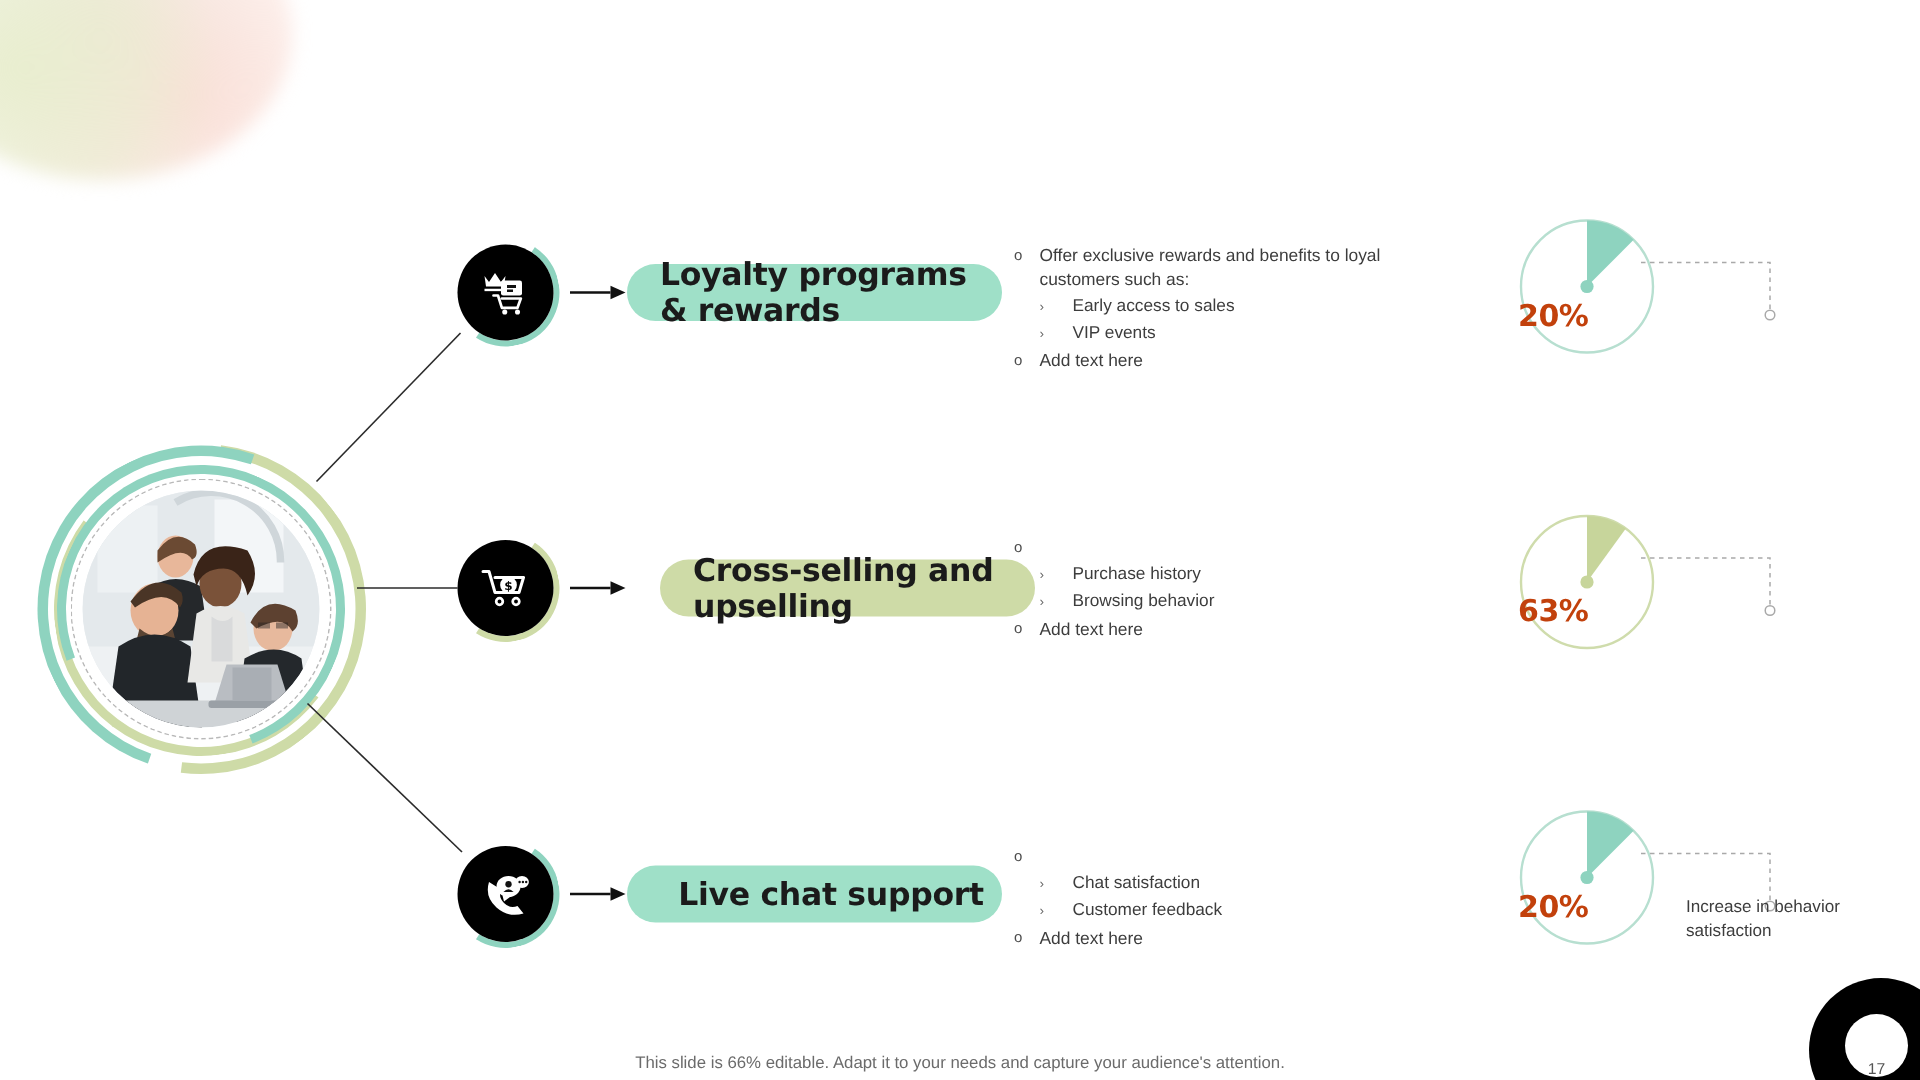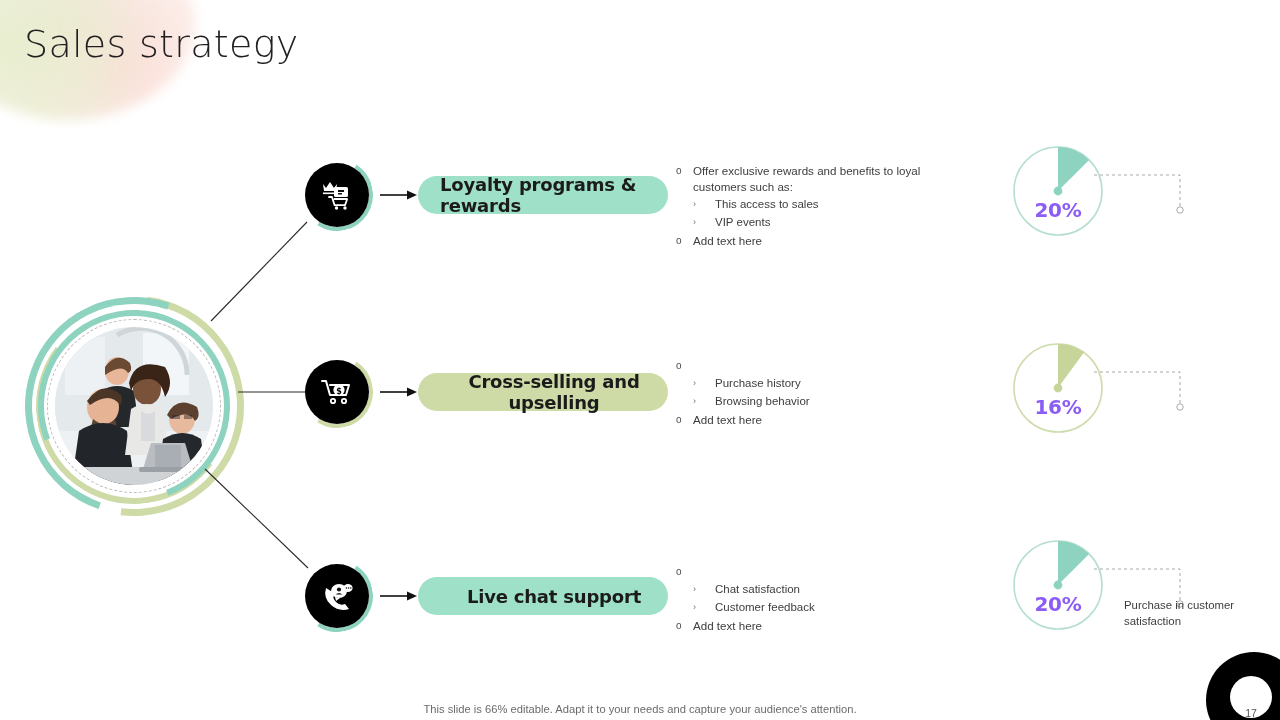--- a/index.html
+++ b/index.html
@@ -132,21 +132,21 @@
 
   .pill {
     position: absolute;
     height: 38px;
     border-radius: 19px;
     display: flex;
     align-items: center;
     padding-left: 22px;
     box-sizing: border-box;
     font-family: "DejaVu Sans", sans-serif;
-    font-size: 18px;
+    font-size: 21px;
     font-weight: bold;
     color: #1b1b1b;
     letter-spacing: -0.2px;
   }
   .pill-teal { background: #9fe0c8; }
   .pill-olive { background: #cedba7; }
 
   
   .bullets { position: absolute; width: 300px; }
   .b1 {
@@ -174,25 +174,25 @@
     line-height: 18px;
   }
 
   
   .stat { position: absolute; }
   .donut { position: absolute; left: 0; top: 0; }
   .donut-pct {
     position: absolute;
     left: 0; top: 53px;
     width: 92px;
-    text-align: center;
+    text-align: left;
     font-family: "DejaVu Sans", sans-serif;
     font-size: 20px;
     font-weight: bold;
-    color: #8b5cf6;
+    color: #c2410c;
     letter-spacing: -0.3px;
   }
   .stat-label {
     position: absolute;
     left: 112px; top: 58px;
     width: 132px;
     font-size: 11.4px;
     line-height: 16px;
     color: #3d3d3d;
   }
@@ -230,21 +230,20 @@
     color: #555555;
   }
 </style>
 </head>
 <body>
 
 <div id="slide">
 
   <div class="blob"></div>
 
-  <div class="title">Sales strategy</div>
 
   <div class="photo-wrap">
     <div class="ring ring-olive-outer"></div>
     <div class="ring ring-teal-outer"></div>
     <div class="ring ring-olive-mid"></div>
     <div class="ring ring-teal-mid"></div>
     <div class="ring ring-dashed"></div>
     <div class="photo-circle">
       <svg width="158" height="158" viewBox="0 0 158 158">
         <defs>
@@ -319,21 +318,21 @@
       <span>Loyalty programs &amp; rewards</span>
     </div>
 
     <div class="bullets" style="left:676px; top:0px; width:300px;">
       <div class="b1">
         <span class="mark">o</span>
         <span>Offer exclusive rewards and benefits to loyal customers such as:</span>
       </div>
       <div class="b2">
         <span class="mark">›</span>
-        <span>This access to sales</span>
+        <span>Early access to sales</span>
       </div>
       <div class="b2">
         <span class="mark">›</span>
         <span>VIP events</span>
       </div>
       <div class="b1" style="margin-top:2px;">
         <span class="mark">o</span>
         <span>Add text here</span>
       </div>
     </div>
@@ -364,21 +363,21 @@
           <circle cx="24" cy="23" r="2.2" fill="none" stroke="#ffffff" stroke-width="1.8"></circle>
           <circle cx="19" cy="12" r="5.6" fill="#ffffff"></circle>
           <text x="19" y="15.6" font-size="8" font-weight="bold" text-anchor="middle" fill="#000" font-family="DejaVu Sans, sans-serif">$</text>
         </svg>
       </div>
     </div>
     <svg class="arrow" style="left:380px; top:26px;" width="38" height="12">
       <line x1="0" y1="6" x2="27" y2="6" stroke="#111" stroke-width="1.6"></line>
       <polygon points="27,1.5 37,6 27,10.5" fill="#111"></polygon>
     </svg>
-    <div class="pill pill-olive" style="left:418px; top:13px; width:250px;text-align:center;">
+    <div class="pill pill-olive" style="left:440px; top:13px; width:250px;">
       <span>Cross-selling  and upselling</span>
     </div>
 
     <div class="bullets" style="left:676px; top:-2px; width:300px;">
       <div class="b1">
         <span class="mark">o</span>
       </div>
       <div class="b2">
         <span class="mark">›</span>
         <span>Purchase history</span>
@@ -392,21 +391,21 @@
         <span>Add text here</span>
       </div>
     </div>
 
     <div class="stat" style="left:1012px; top:-18px; width:260px; height:110px;">
       <svg class="donut" width="92" height="92" viewBox="0 0 92 92">
         <circle cx="46" cy="46" r="44" fill="none" stroke="#cfdcac" stroke-width="1.6"></circle>
         <path d="M46 46 L46 2 A44 44 0 0 1 71.9 10.4 Z" fill="#c7d59b"></path>
         <circle cx="46" cy="46" r="4.4" fill="#c7d59b"></circle>
       </svg>
-      <div class="donut-pct">16%</div>
+      <div class="donut-pct">63%</div>
       <svg class="leader" width="110" height="80">
         <path d="M2 30 H88 V62" fill="none" stroke="#a9a9a9" stroke-width="1" stroke-dasharray="3,3"></path>
         <circle cx="88" cy="65" r="3.2" fill="#ffffff" stroke="#a9a9a9" stroke-width="1"></circle>
       </svg>
     </div>
   </div>
 
   <div class="row" style="top:564px;">
     <div class="icon-badge" style="left:305px; top:0px;">
       <div class="icon-arc arc-teal"></div>
@@ -454,21 +453,21 @@
       <svg class="donut" width="92" height="92" viewBox="0 0 92 92">
         <circle cx="46" cy="46" r="44" fill="none" stroke="#b7dfd0" stroke-width="1.6"></circle>
         <path d="M46 46 L46 2 A44 44 0 0 1 77.1 14.9 Z" fill="#8ed3bf"></path>
         <circle cx="46" cy="46" r="4.4" fill="#8ed3bf"></circle>
       </svg>
       <div class="donut-pct">20%</div>
       <svg class="leader" width="110" height="80">
         <path d="M2 30 H88 V62" fill="none" stroke="#a9a9a9" stroke-width="1" stroke-dasharray="3,3"></path>
         <circle cx="88" cy="65" r="3.2" fill="#ffffff" stroke="#a9a9a9" stroke-width="1"></circle>
       </svg>
-      <div class="stat-label">Purchase in customer satisfaction</div>
+      <div class="stat-label">Increase in behavior satisfaction</div>
     </div>
   </div>
 
   <div class="footer-note">This slide is 66% editable. Adapt it to your needs and capture your audience's attention.</div>
   <div class="page-ring"></div>
   <div class="page-ring-inner"></div>
   <div class="page-num">17</div>
 
 </div>
 

